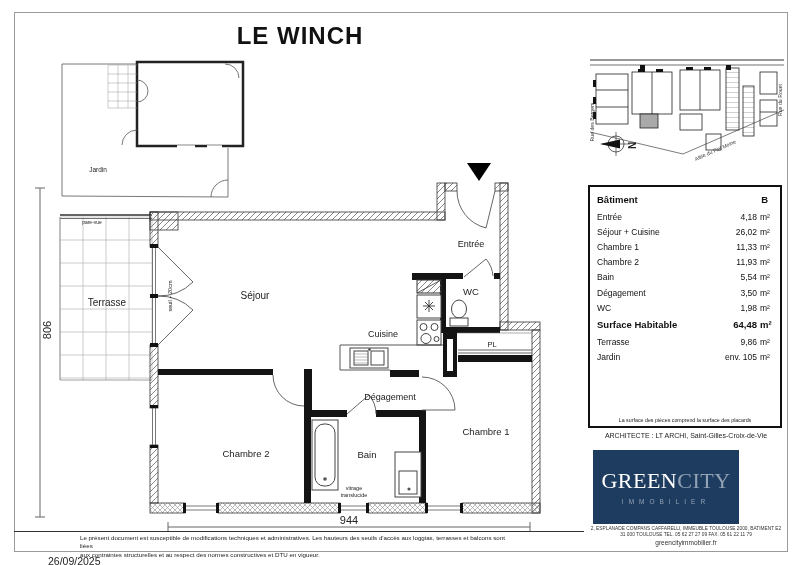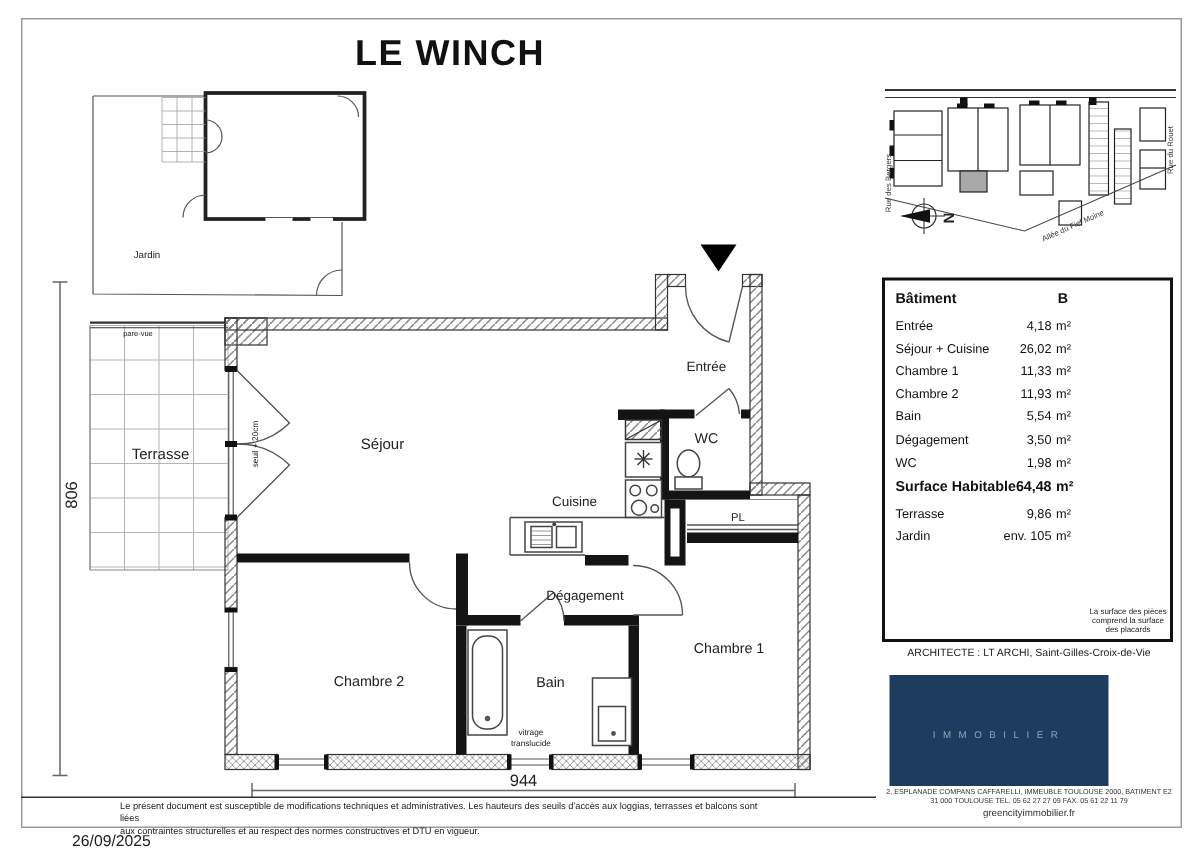--- a/index.html
+++ b/index.html
@@ -9,21 +9,21 @@
   #title{position:absolute;left:180px;top:22px;width:240px;text-align:center;
          font-size:24px;font-weight:600;letter-spacing:1px;color:#111;}
   #plan-svg{position:absolute;left:0;top:0;}
   .rlabel{font-family:"Liberation Sans",sans-serif;fill:#222;}
   .thin{stroke:#555;fill:none;stroke-width:0.9px;}
   .thin2{stroke:#555;fill:none;stroke-width:0.8px;}
   .fixture{stroke:#444;fill:#fff;stroke-width:1px;}
   
   #siteplan{position:absolute;left:588px;top:52px;}
   #info-box{position:absolute;left:588px;top:185px;width:194px;height:243px;border:2px solid #111;
-            box-sizing:border-box;display:flex;flex-direction:row;padding:3px 0 2px 0;}
+            box-sizing:border-box;display:flex;flex-direction:column;padding:3px 0 2px 0;}
   .trow{display:flex;align-items:center;padding:0 7px;height:15.2px;font-size:8.5px;}
   .trow.bold{height:19px;font-size:9.5px;font-weight:bold;}
   .tl{white-space:nowrap;}
   .tv{flex:1;text-align:right;}
   .tu{width:13px;margin-left:3px;}
   #table-footnote{font-size:5.3px;text-align:center;color:#222;margin-top:auto;padding-bottom:1px;}
   #architect{position:absolute;left:588px;top:432px;width:196px;text-align:center;font-size:7px;color:#222;}
   #logo-box{position:absolute;left:593px;top:450px;width:146px;height:74px;display:flex;
             flex-direction:column;align-items:center;justify-content:center;}
   #logo-name{font-family:"Liberation Serif",serif;font-size:22px;letter-spacing:0.5px;line-height:1;}
@@ -342,20 +342,23 @@
           <span class="tv">env. 105</span>
           <span class="tu">m²</span>
         </div>
       </div>
     <div id="table-footnote">La surface des pièces comprend la surface des placards</div>
   </div>
 
   <div id="architect">ARCHITECTE : LT ARCHI, Saint-Gilles-Croix-de-Vie</div>
 
   <div id="logo-box" style="background: rgb(30, 60, 95);">
+    <div id="logo-name">
+      <span style="color:#fff;">GREEN</span><span style="color: rgb(147, 163, 182);">CITY</span>
+    </div>
     <div id="logo-sub" style="color: rgb(147, 163, 182);">IMMOBILIER</div>
   </div>
 
   <div id="contact">
     <div>2, ESPLANADE COMPANS CAFFARELLI, IMMEUBLE TOULOUSE 2000, BATIMENT E2</div>
     <div>31 000 TOULOUSE TEL. 05 62 27 27 09 FAX. 05 61 22 11 79</div>
   </div>
   <div id="website">greencityimmobilier.fr</div>
 
   <div id="footer-line"></div>

